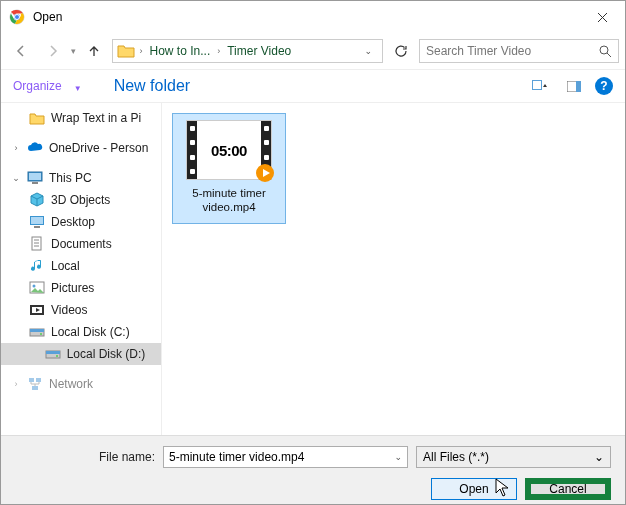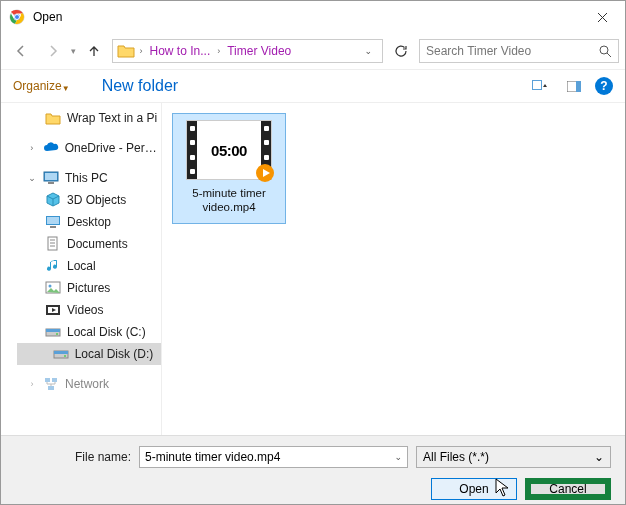--- a/index.html
+++ b/index.html
@@ -7,35 +7,35 @@
   .titlebar { display:flex; align-items:center; height:32px; padding:0 0 0 8px; }
   .titlebar .icon-app { width:16px; height:16px; margin-right:8px; }
   .titlebar .title { font-size:12px; flex:1; }
   .titlebar .close { width:45px; height:30px; display:flex; align-items:center; justify-content:center; font-size:14px; color:#333; cursor:pointer; }
   .navbar { display:flex; align-items:center; height:36px; padding:0 6px; gap:4px; }
   .nav-btn { width:28px; height:28px; display:flex; align-items:center; justify-content:center; color:#888; }
   .nav-btn.enabled { color:#333; }
   .chev-down { font-size:9px; color:#888; }
   .path-box { flex:1; height:24px; border:1px solid #ccc; display:flex; align-items:center; padding:0 2px; gap:0; font-size:12px; overflow:hidden; }
   .path-box .fld-icon { width:18px; height:18px; margin:0 2px; }
-  .path-box .crumb { padding:0 4px; display:flex; align-items:center; height:100%; white-space:nowrap; color:#a21caf; }
+  .path-box .crumb { padding:0 4px; display:flex; align-items:center; height:100%; white-space:nowrap; color:#14532d; }
   .path-box .sep { font-size:9px; color:#666; padding:0 3px; }
   .path-box .end-chev { margin-left:auto; padding:0 8px; font-size:9px; color:#555; }
   .refresh { width:28px; height:28px; display:flex; align-items:center; justify-content:center; color:#333; }
   .search-box { width:200px; height:24px; border:1px solid #ccc; display:flex; align-items:center; padding:0 6px; justify-content:space-between; }
   .search-box .ph { color:#777; font-size:12px; }
   .toolbar { display:flex; align-items:center; height:34px; border-top:1px solid #eee; border-bottom:1px solid #eee; padding:0 12px; }
-  .toolbar .org { color:#a16207; font-size:12px; display:flex; align-items:flex-end; gap:0; }
+  .toolbar .org { color:#8b5cf6; font-size:12px; display:flex; align-items:flex-end; gap:12px; }
   .toolbar .newf { color:#0066cc; font-size:16px; margin-left:32px; }
   .toolbar .right { margin-left:auto; display:flex; align-items:center; gap:8px; }
   .tb-btn { width:26px; height:22px; display:flex; align-items:center; justify-content:center; border:1px solid transparent; }
   .help { width:18px; height:18px; background:#0078d7; color:#fff; border-radius:50%; display:flex; align-items:center; justify-content:center; font-size:12px; font-weight:bold; }
   .body { display:flex; height:332px; }
   .sidebar { width:160px; overflow:hidden; font-size:12px; padding-top:4px; }
-  .sb-item { display:flex; align-items:center; height:22px; padding-left:10px; gap:6px; white-space:nowrap; overflow:hidden;margin-left:16px; }
+  .sb-item { display:flex; align-items:center; height:22px; padding-left:10px; gap:6px; white-space:nowrap; overflow:hidden; }
   .sb-item .chv { width:10px; font-size:9px; color:#666; display:inline-block; text-align:center; }
   .sb-item.l2 { padding-left:28px; }
   .sb-item.selected { background:#d8d8d8;justify-content:center; }
   .sb-item .txt { overflow:hidden; text-overflow:ellipsis; color:#222; }
   .sb-icon { width:16px; height:16px; flex-shrink:0; }
   .content { flex:1; border-left:1px solid #eee; padding:10px; position:relative; }
   .file-tile { width:114px; border:1px solid #72b3e6; background:#cce8ff; padding:6px 4px 8px 4px; display:flex; flex-direction:column; align-items:center; gap:6px; }
   .thumb { width:86px; height:60px; background:#fff; border:1px solid #ccc; position:relative; display:flex; }
   .strip { width:10px; background:#222; display:flex; flex-direction:column; justify-content:space-around; }
   .strip .hole { width:5px; height:5px; background:#fff; margin:0 auto; border-radius:1px; }
@@ -256,21 +256,21 @@
           </div>
         <div class="play"></div>
       </div>
       <div class="fname">5-minute timer video.mp4</div>
     </div>
   </div>
 </div>
 
 <div class="footer">
   <div class="row1">
-    <span class="lbl" style="margin-left:60px">File name:</span>
+    <span class="lbl" style="margin-left:84px">File name:</span>
     <div class="fname-input">
       <span>5-minute timer video.mp4</span>
       <span class="dd">⌄</span>
     </div>
     <div class="filter">
       <span>All Files (*.*)</span>
       <span class="dd">⌄</span>
     </div>
   </div>
   <div class="row2">

